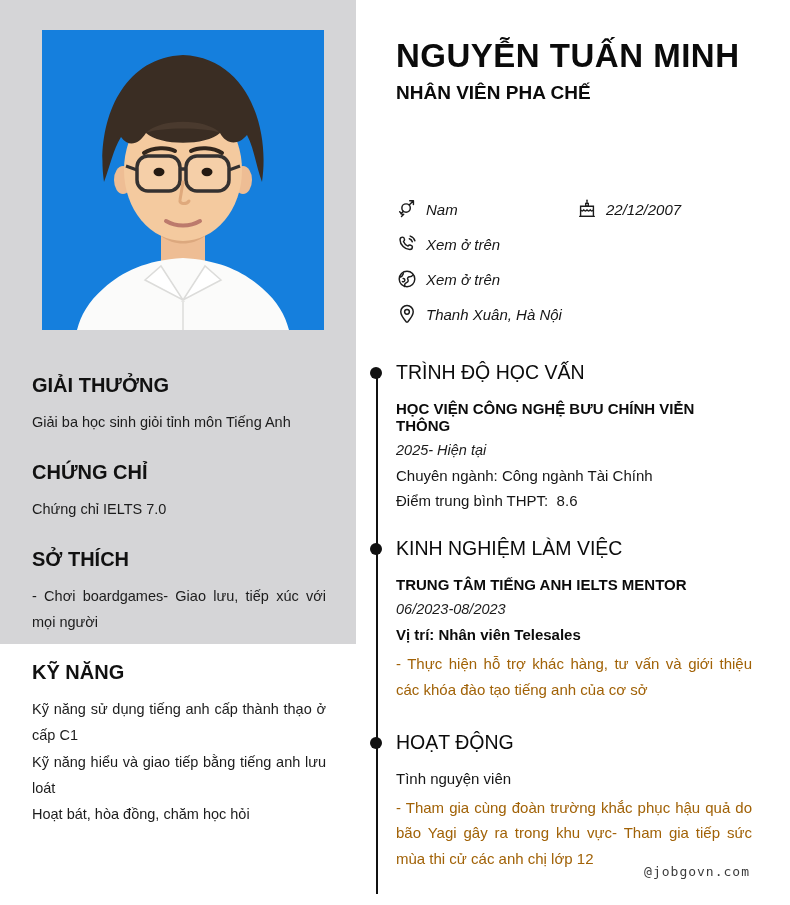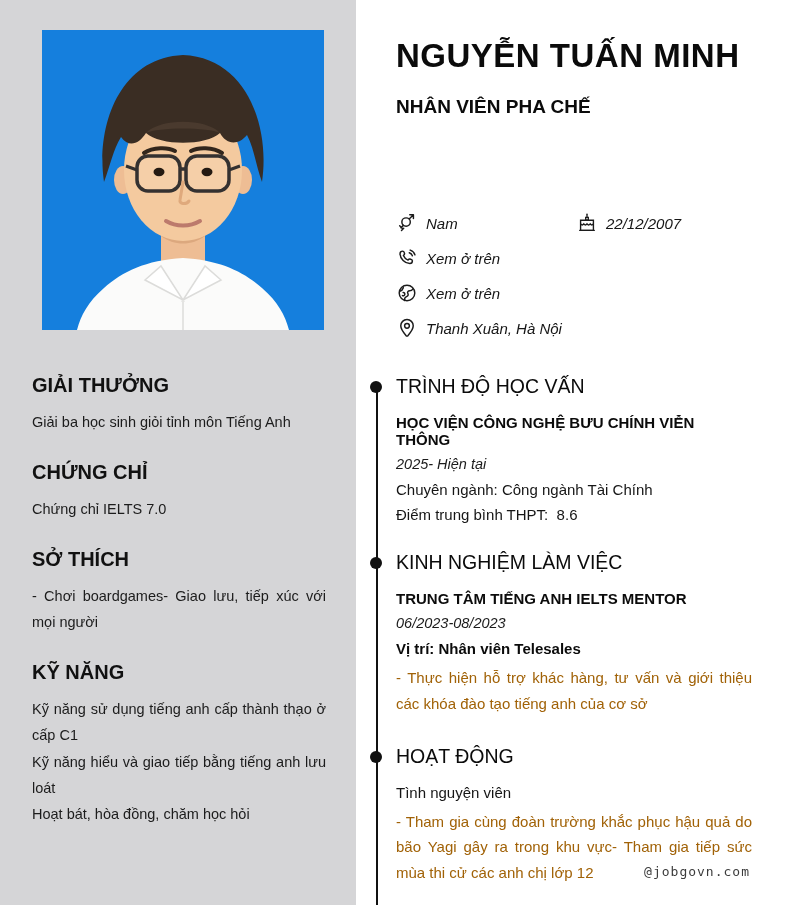--- a/index.html
+++ b/index.html
@@ -6,21 +6,21 @@
   html,body { background:#ffffff; }
   body {
     font-family: "Liberation Sans", "DejaVu Sans", sans-serif;
     color:#161616;
     width:790px; height:905px;
   }
   .page { display:flex; width:790px; height:905px; position:relative; overflow:hidden; background:#fff; }
 
   
   .sidebar {
-    width:356px; height:905px;
+    width:356px; height:644px;
     background:#d5d5d7;
     padding:30px 30px 0 32px;
     flex-shrink:0;
   }
   .photo-frame { width:282px; height:300px; margin-left:10px; overflow:hidden; }
   .photo-frame svg { display:block; }
 
   .sb-section { margin-top:0; }
   .sb-title {
     font-size:20px; font-weight:700; color:#111;
@@ -36,21 +36,21 @@
   
   .main {
     flex:1; position:relative;
     padding:0 38px 12px 40px;
   }
   .name {
     margin-top:37px;
     font-size:33px; font-weight:700; letter-spacing:.5px; color:#0b0b0b;
   }
   .job-title {
-    margin-top:21px;
+    margin-top:7px;
     font-size:19px; font-weight:700; color:#0b0b0b;
   }
 
   .contact { margin-top:94px; }
   .c-row { display:flex; align-items:center; margin-bottom:13px; height:22px; }
   .c-cell { display:flex; align-items:center;font-style:italic; }
   .c-cell.w { width:180px; }
   .c-icon { width:22px; height:22px; margin-right:8px; flex-shrink:0; display:flex; align-items:center; justify-content:center; }
   .c-icon svg { display:block; }
   .c-val { font-size:15px; color:#161616; }

